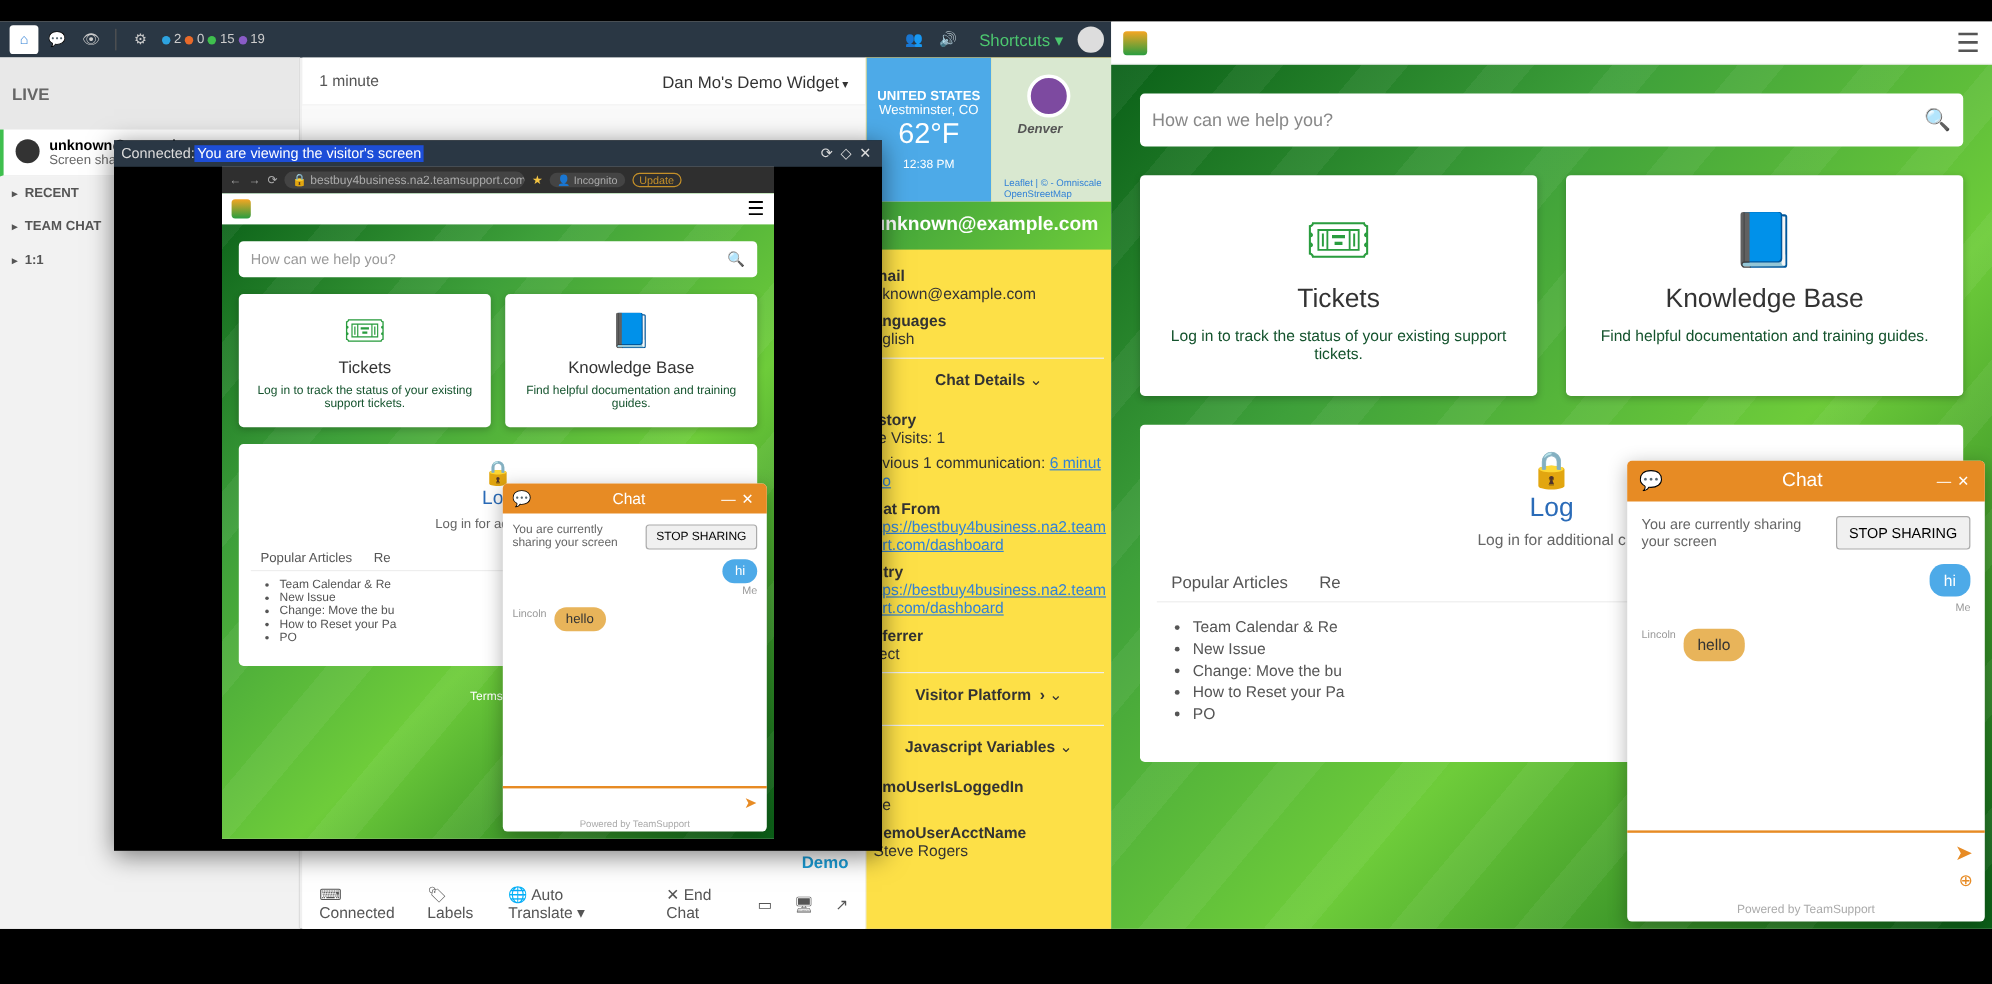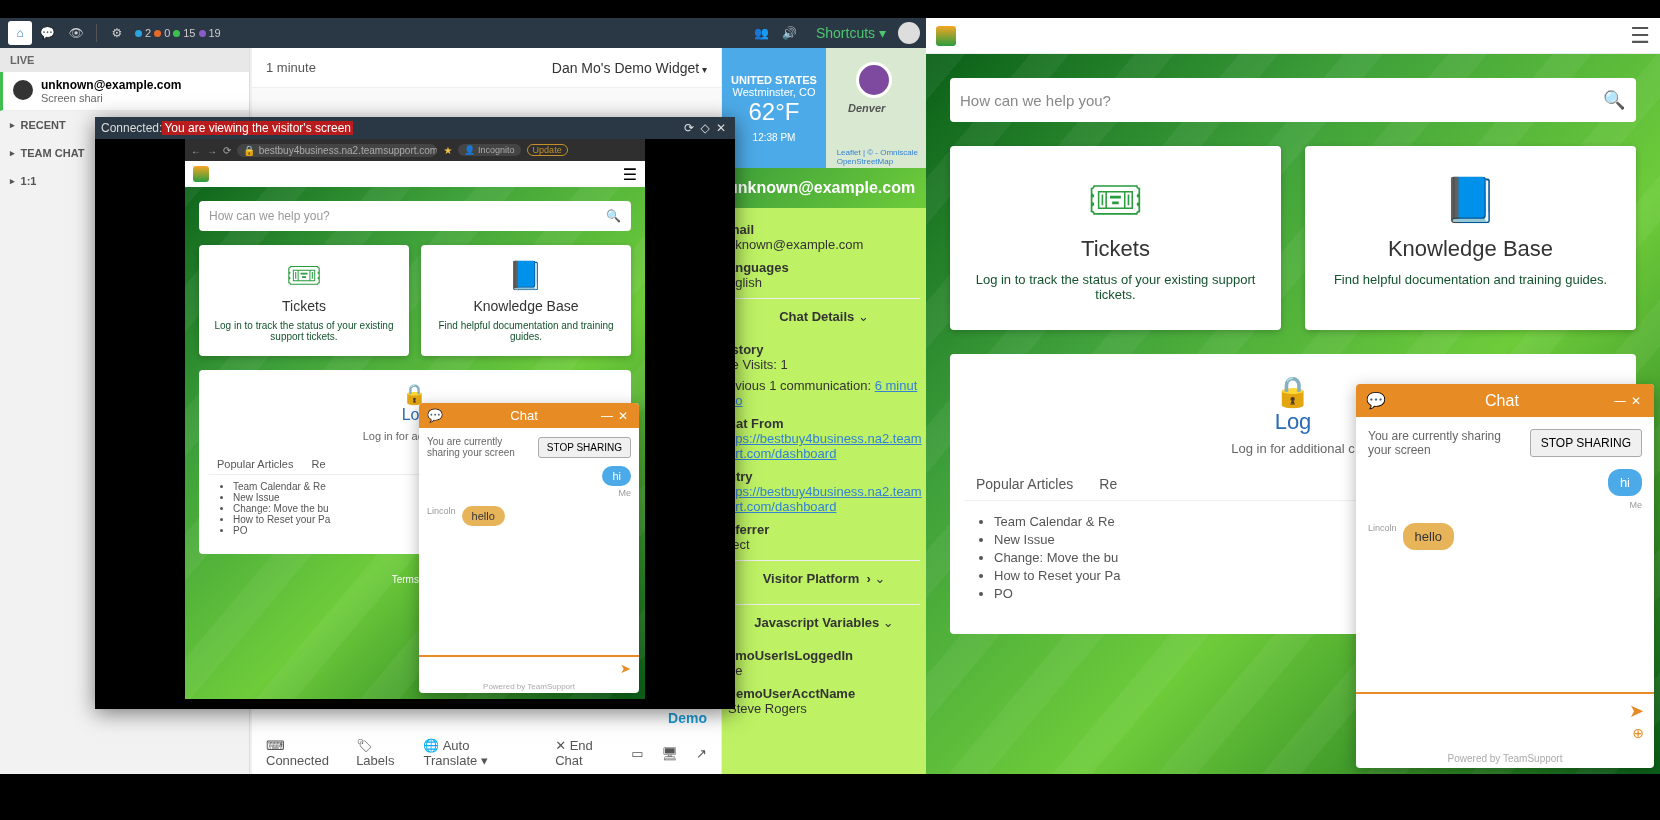--- a/index.html
+++ b/index.html
@@ -17,21 +17,21 @@
 .divider { width: 1px; height: 18px; background: #555; margin: 0 6px; }
 .status-counts { display: flex; align-items: center; gap: 3px; margin-left: 4px; }
 .dot { width: 7px; height: 7px; border-radius: 50%; display: inline-block; }
 .status-counts span { color: #ccc; font-size: 11px; }
 .top-spacer { flex: 1; }
 .available { color: #4cc76f; font-size: 14px; margin: 0 12px; }
 .avatar-s { width: 22px; height: 22px; border-radius: 50%; background: #ddd; }
 
 
 .sidebar { position: absolute; top: 30px; left: 0; width: 250px; bottom: 0; background: #f2f2f2; border-right: 1px solid #ddd; }
-.sb-head { padding: 6px 10px; font-size: 11px; color: #666; font-weight: bold; background: #e8e8e8; }
+.sb-head { padding: 22px 10px; font-size: 14px; color: #666; font-weight: bold; background: #e8e8e8; }
 .sb-item { padding: 6px 10px; display: flex; align-items: flex-start; gap: 8px; background: #fff; border-bottom: 1px solid #eee; }
 .sb-item .av { width: 20px; height: 20px; border-radius: 50%; background: #333; flex-shrink: 0; margin-top: 2px; }
 .sb-item .txt { flex: 1; }
 .sb-item .name { font-weight: bold; font-size: 12px; }
 .sb-item .sub { font-size: 11px; color: #666; }
 .sb-sec { padding: 8px 10px; font-size: 11px; color: #555; font-weight: bold; display: flex; align-items: center; gap: 6px; }
 .sb-sec::before { content: '▸'; font-size: 9px; }
 
 
 .main { position: absolute; top: 30px; left: 252px; right: 0; bottom: 0; background: #fff; display: flex; flex-direction: column; }
@@ -41,40 +41,40 @@
 .main-head .widget::after { content: ' ▾'; font-size: 10px; }
 
 .main-body { flex: 1; position: relative; background: #fafafa; }
 .main-foot { background: #fff; border-top: 1px solid #eee; }
 .foot-row1 { display: flex; justify-content: flex-end; padding: 6px 14px; }
 .send { color: #1a9cd6; font-weight: bold; cursor: pointer; font-size: 14px; }
 .foot-row2 { display: flex; align-items: center; gap: 18px; padding: 6px 14px; color: #555; font-size: 13px; }
 .foot-row2 .sp { flex: 1; }
 
 
-.info-panel { position: absolute; top: 30px; right: 0; width: 205px; bottom: 0; background: #bef264; border-left: 1px solid #eee; overflow: hidden; }
+.info-panel { position: absolute; top: 30px; right: 0; width: 205px; bottom: 0; background: #fde047; border-left: 1px solid #eee; overflow: hidden; }
 .weather { height: 120px; display: flex; }
 .weather-l { flex: 1; background: #4daae8; color: #fff; padding: 8px; font-size: 11px; text-align: center; display: flex; flex-direction: column; justify-content: center; }
 .weather-l .temp { font-size: 24px; font-weight: 300; }
 .weather-l .time { font-size: 10px; margin-top: 6px; }
 .weather-r { width: 100px; background: #d9e8d0; position: relative; }
 .weather-r .pin { position: absolute; top: 14px; left: 30px; width: 36px; height: 36px; border-radius: 50%; background: #7d4aa0; border: 3px solid #fff; }
 .weather-r .city { position: absolute; top: 54px; left: 22px; font-size: 11px; font-style: italic; color: #555; font-weight: bold; }
 .weather-r .attr { position: absolute; bottom: 2px; right: 8px; font-size: 8px; color: #3382d6; }
 .greenband { height: 40px; background: linear-gradient(135deg, #3ea03a, #6ecc3a); color: #fff; display: flex; align-items: center; padding: 0 6px; font-weight: 600; font-size: 16px; overflow: hidden; }
 .info-body { padding: 6px; font-size: 13px; color: #333; }
 .info-body .lbl { font-weight: bold; margin-top: 8px; }
 .info-body a { color: #3382d6; text-decoration: underline; }
 .info-sec { text-align: center; font-weight: bold; padding: 10px 0; border-top: 1px solid #eee; margin-top: 8px; }
 .info-sec::after { content: ' ⌄'; font-weight: normal; }
 
 
 .remote { position: absolute; top: 117px; left: 95px; width: 640px; height: 592px; background: #000; z-index: 50; box-shadow: 0 4px 20px rgba(0,0,0,.5); }
 .remote-title { height: 22px; background: #2a3744; color: #ddd; display: flex; align-items: center; padding: 0 6px; font-size: 12px; }
-.remote-title .hl { background: #b91c1c; color: #fff; padding: 0 2px; }
+.remote-title .hl { background: #1d4ed8; color: #fff; padding: 0 2px; }
 .remote-title .sp { flex: 1; }
 .remote-title .wbtn { width: 16px; text-align: center; cursor: pointer; }
 .remote-content { position: absolute; top: 22px; left: 90px; width: 460px; height: 560px; background: #fff; }
 .rc-bar { height: 22px; background: #2f2f2f; display: flex; align-items: center; padding: 0 6px; color: #aaa; font-size: 10px; gap: 6px; }
 .rc-bar .url { background: #444; border-radius: 10px; padding: 1px 6px; flex: 0 0 200px; overflow: hidden; white-space: nowrap; }
 .rc-bar .incog { background: #444; border-radius: 10px; padding: 1px 6px; font-size: 9px; }
 .rc-bar .update { border: 1px solid #c59029; color: #c59029; border-radius: 10px; padding: 0 5px; font-size: 9px; }
 
 
 .portal { position: relative; background: linear-gradient(135deg, #0a6018, #3ea03a 30%, #6ecc3a 60%, #0a6018); overflow: hidden; }

